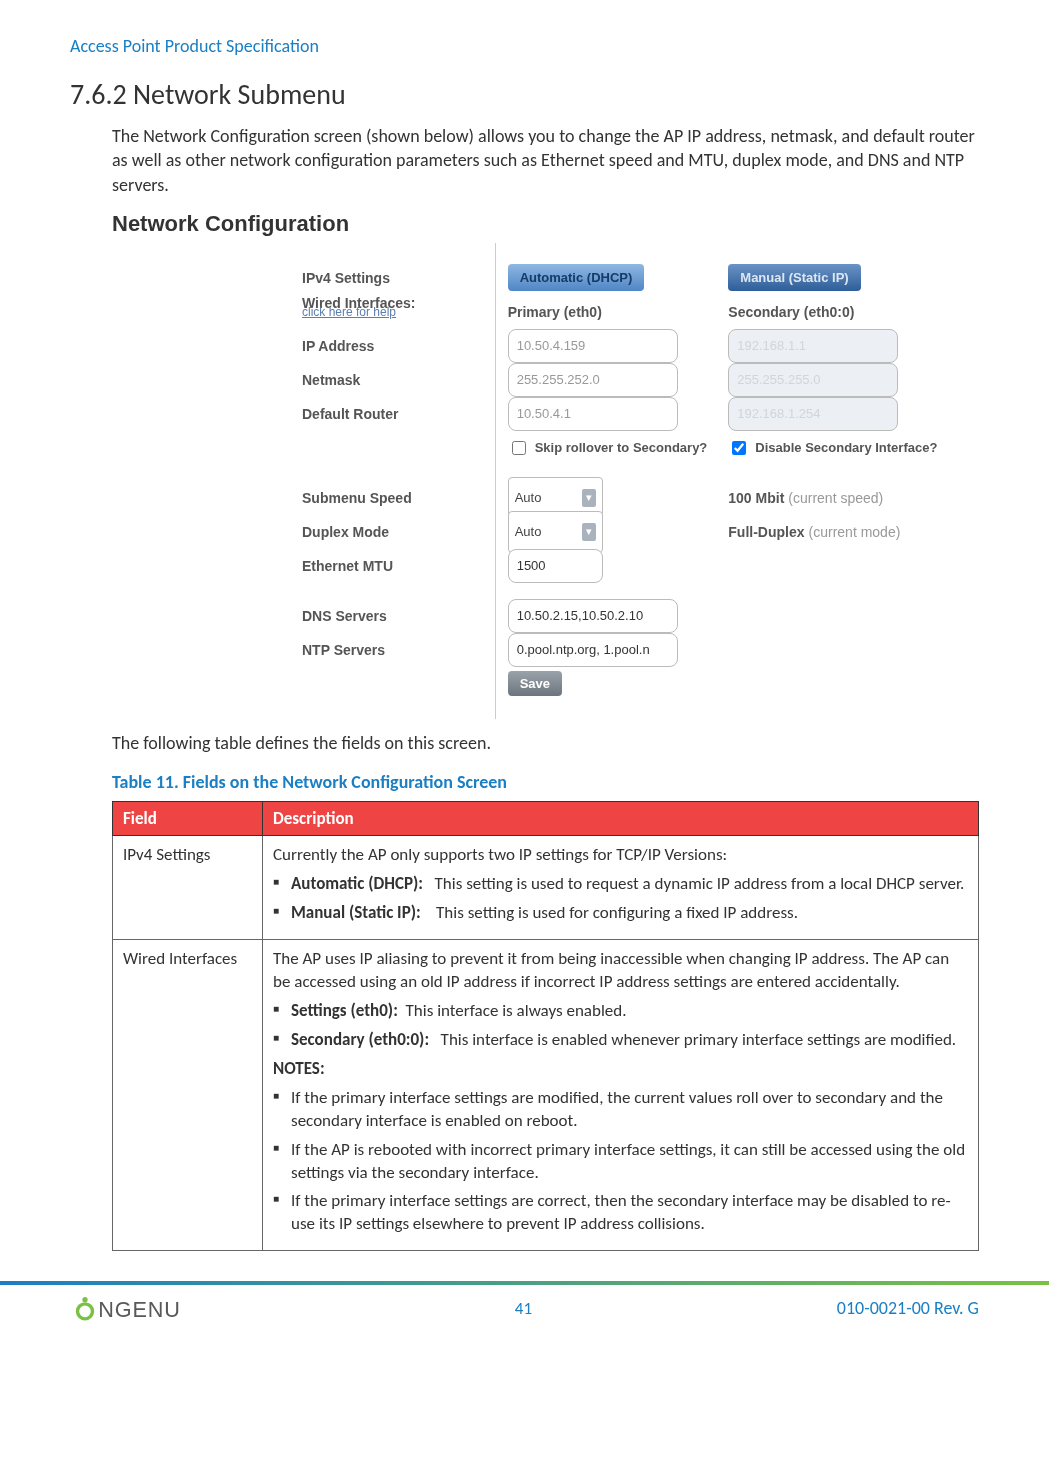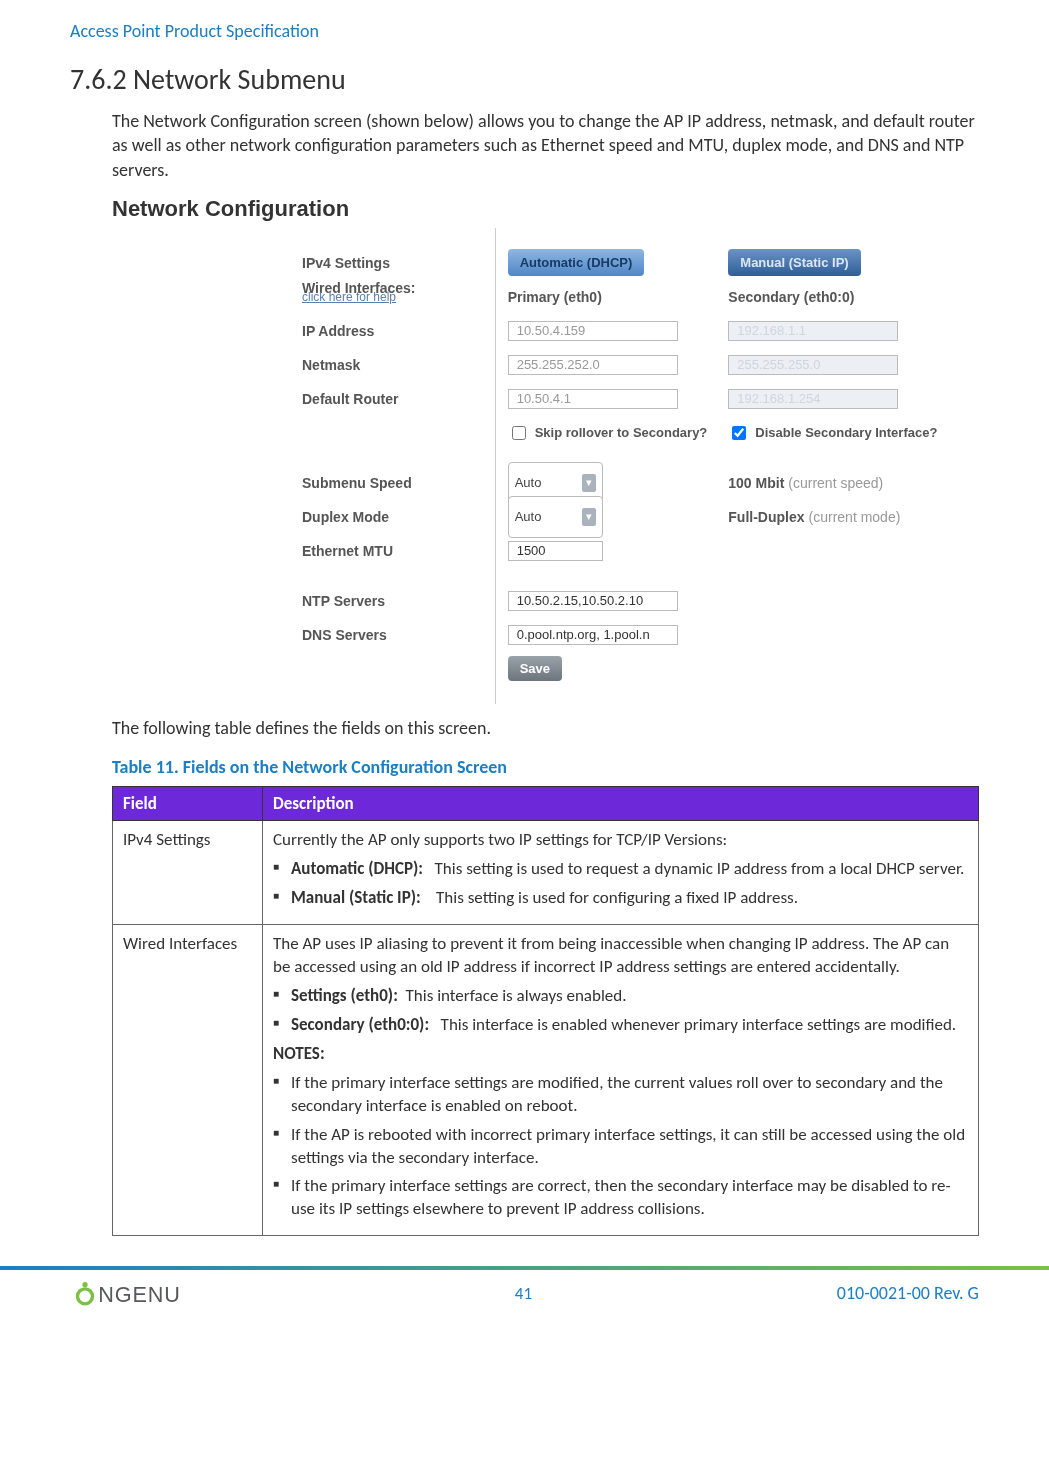--- a/index.html
+++ b/index.html
@@ -4,38 +4,38 @@
 <style>
   * { box-sizing: border-box; }
   body {
     margin: 0;
     font-family: Calibri, "Segoe UI", Arial, sans-serif;
     font-size: 18px;
     color: #333;
     background: #fff;
     width: 1049px;
   }
-  .page { padding: 20px 70px 10px 70px; }
+  .page { padding: 35px 70px 10px 70px; }
   .top-bar { display: flex; justify-content: space-between; color: #1a7fc4; font-size: 18px; margin-bottom: 20px; }
   h2.section { font-size: 28px; font-weight: 400; color: #333; margin: 10px 0 12px 0; }
   .body-text { margin: 0 0 14px 42px; line-height: 1.35; }
   .screenshot { margin-left: 42px; margin-bottom: 12px; }
   .nc-title { font-family: Arial, sans-serif; font-size: 22px; font-weight: bold; color: #333; margin: 12px 0 6px 0; }
   .nc-panel { display: flex; }
   .nc-lcol { width: 230px; border-right: 1px solid #ccc; padding: 18px 0 18px 0; }
   .nc-mcol { width: 260px; padding: 18px 0 18px 12px; }
   .nc-rcol { width: 310px; padding: 18px 0 18px 12px; }
   .nc-label { font-family: Arial, sans-serif; font-size: 14px; font-weight: bold; color: #555; height: 34px; display:flex; align-items:center; }
   .nc-link { font-family: Arial, sans-serif; font-size: 12px; color: #5a7eb0; text-decoration: underline; display:block; margin-top:-6px; }
   .nc-wired-block { height: 34px; }
   .nc-colhead { font-family: Arial, sans-serif; font-size: 14px; font-weight: bold; color: #555; height: 34px; display:flex; align-items:center; }
   .nc-input {
     font-family: Arial, sans-serif; font-size: 13px; color: #999;
-    border: 1px solid #bbb; border-radius: 0; padding: 4px 8px;
-    width: 170px; height: 20px; background: #fff;
+    border: 1px solid #bbb; border-radius: 8px; padding: 4px 8px;
+    width: 170px; height: 34px; background: #fff;
   }
   .nc-input.dis { background: #eceff3; color: #cfd6de; }
   .nc-row { height: 34px; display:flex; align-items:center; }
   .nc-tabs { display:flex; height:34px; align-items:center; gap:4px; }
   .nc-tab {
     font-family: Arial, sans-serif; font-size: 13px; font-weight: bold;
     padding: 6px 12px; border-radius: 4px; color: #fff; display:inline-block;
   }
   .nc-tab.active { background: linear-gradient(#8fb7e2,#4f86c6); color: #163b66; }
   .nc-tab.inactive { background: linear-gradient(#6a93c5,#2e5e98); color: #dce7f3; }
@@ -48,21 +48,21 @@
     display:inline-flex; align-items:center; justify-content:space-between;
   }
   .nc-select .caret { background:#aab3bd; color:#fff; font-size:11px; width:14px; height:18px; display:flex; align-items:center; justify-content:center; border-radius:2px;}
   .nc-hint { font-family: Arial, sans-serif; font-size: 14px; font-weight: bold; color: #555; height:34px; display:flex; align-items:center; }
   .nc-hint .muted { color:#999; font-weight:normal; margin-left:4px;}
   .nc-save { display:inline-block; font-family:Arial,sans-serif; font-size:13px; font-weight:bold; color:#fff; background:linear-gradient(#9aa2aa,#6c757d); border-radius:4px; padding:5px 12px; }
   .spacer-sm { height: 16px; }
 
   .table-caption { color: #1a7fc4; font-weight: bold; font-size: 18px; margin: 16px 0 8px 42px; }
   table.fields { border-collapse: collapse; width: calc(100% - 42px); margin-left: 42px; }
-  table.fields th { background: #6d28d9; color:#fff; text-align:left; font-weight:bold; font-size:17px; padding:6px 10px; border:1px solid #333; }
+  table.fields th { background: #ef4444; color:#fff; text-align:left; font-weight:bold; font-size:17px; padding:6px 10px; border:1px solid #333; }
   table.fields td { border:1px solid #666; padding:8px 10px; vertical-align: top; font-size:17px; line-height:1.35; }
   .col-field { width: 150px; }
   ul.bullets { list-style: none; padding-left: 0; margin: 6px 0 0 0; }
   ul.bullets > li { position:relative; padding-left: 18px; margin: 6px 0; }
   ul.bullets > li::before { content:"■"; position:absolute; left:0; top:2px; font-size:10px; color:#333;}
   .label-strong { font-weight: bold; }
   .footer { border-top: 4px solid transparent; border-image: linear-gradient(to right,#1a7fc4,#7ac143) 1; margin-top: 20px; padding: 8px 70px 10px 70px; display:flex; justify-content:space-between; align-items:center; }
   .footer .page-num { color:#1a7fc4; font-size:17px; }
   .footer .doc-id { color:#1a7fc4; font-size:18px; }
   .logo { display:flex; align-items:center; font-family:Arial,sans-serif; }
@@ -90,22 +90,22 @@
         </div>
         <div class="nc-label">IP Address</div>
         <div class="nc-label">Netmask</div>
         <div class="nc-label">Default Router</div>
         <div class="nc-label">&nbsp;</div>
         <div class="spacer-sm"></div>
         <div class="nc-label">Submenu Speed</div>
         <div class="nc-label">Duplex Mode</div>
         <div class="nc-label">Ethernet MTU</div>
         <div class="spacer-sm"></div>
+        <div class="nc-label">DNS Servers</div>
         <div class="nc-label">NTP Servers</div>
-        <div class="nc-label">DNS Servers</div>
       </div>
       <div class="nc-mcol">
         <div class="nc-tabs">
           <span class="nc-tab active">Automatic (DHCP)</span>
         </div>
         <div class="nc-colhead">Primary (eth0)</div>
         <div class="nc-row">
             <input class="nc-input" readonly="" value="10.50.4.159" style="">
           </div>
         <div class="nc-row">

